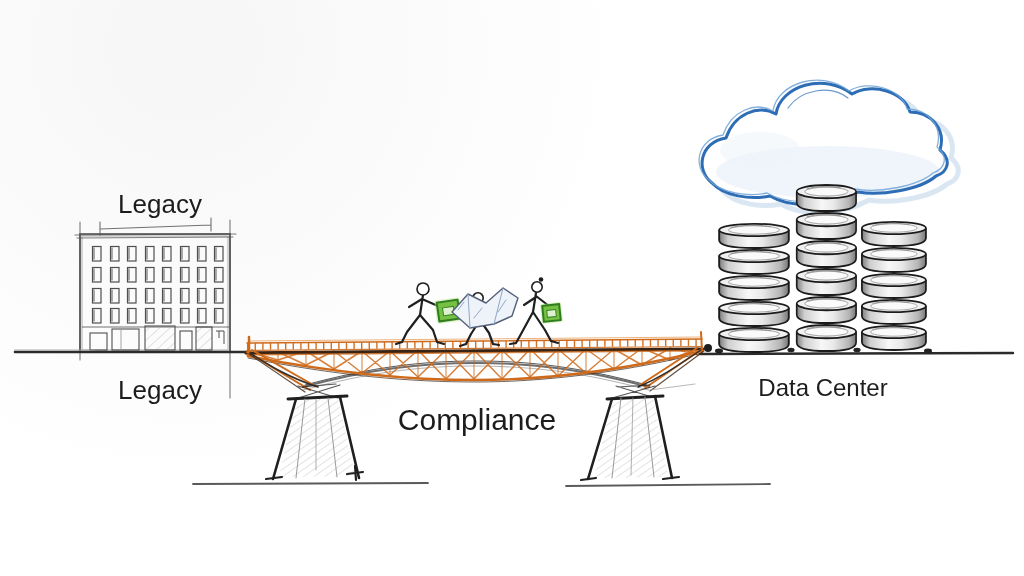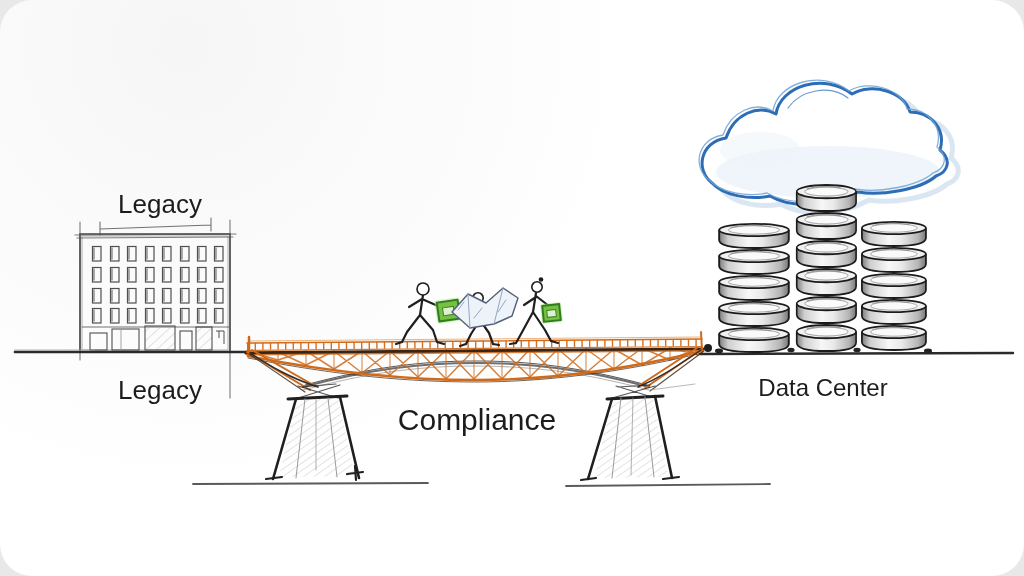--- a/index.html
+++ b/index.html
@@ -1,19 +1,18 @@
 <!DOCTYPE html>
 <html style="--background: #ffffff; --ink: #1f1f1f; --sketch-gray: #4f4f4f; --sketch-light: #9a9a9a; --bridge-orange: #cf6a1a; --bridge-orange-light: #e8a25f; --bridge-dark: #3a2414; --cloud-blue: #2d6db5; --cloud-blue-light: #6ea3d6; --cloud-shadow: #bcd4ea; --cargo-green: #76c043; --cargo-green-dark: #2f7d1e; --paper-fill: #eef3f9; --paper-line: #8fa6c4; --silver-light: #f7f7f7; --silver-dark: #7d7d7d; --text: #1c1c1c;"><head>
 <meta charset="utf-8">
 <style>
   html,body{margin:0;padding:0;background:#e8e8e8;}
   #stage{
     width:1024px;height:576px;margin:0 auto;position:relative;overflow:hidden;
     background:radial-gradient(circle at 18% 8%, #f6f6f6 0%, #ffffff 45%);
-    border-radius:32px;
   }
   svg{display:block;}
   .nofill{fill:none;}
   .ink{stroke:var(--ink,#1f1f1f);}
   .gray{stroke:var(--sketch-gray,#4f4f4f);}
   .lgray{stroke:var(--sketch-light,#9a9a9a);}
   .orange{stroke:var(--bridge-orange,#cf6a1a);}
   .olight{stroke:var(--bridge-orange-light,#e8a25f);}
   .dbrown{stroke:var(--bridge-dark,#3a2414);}
   .cblue{stroke:var(--cloud-blue,#2d6db5);}

